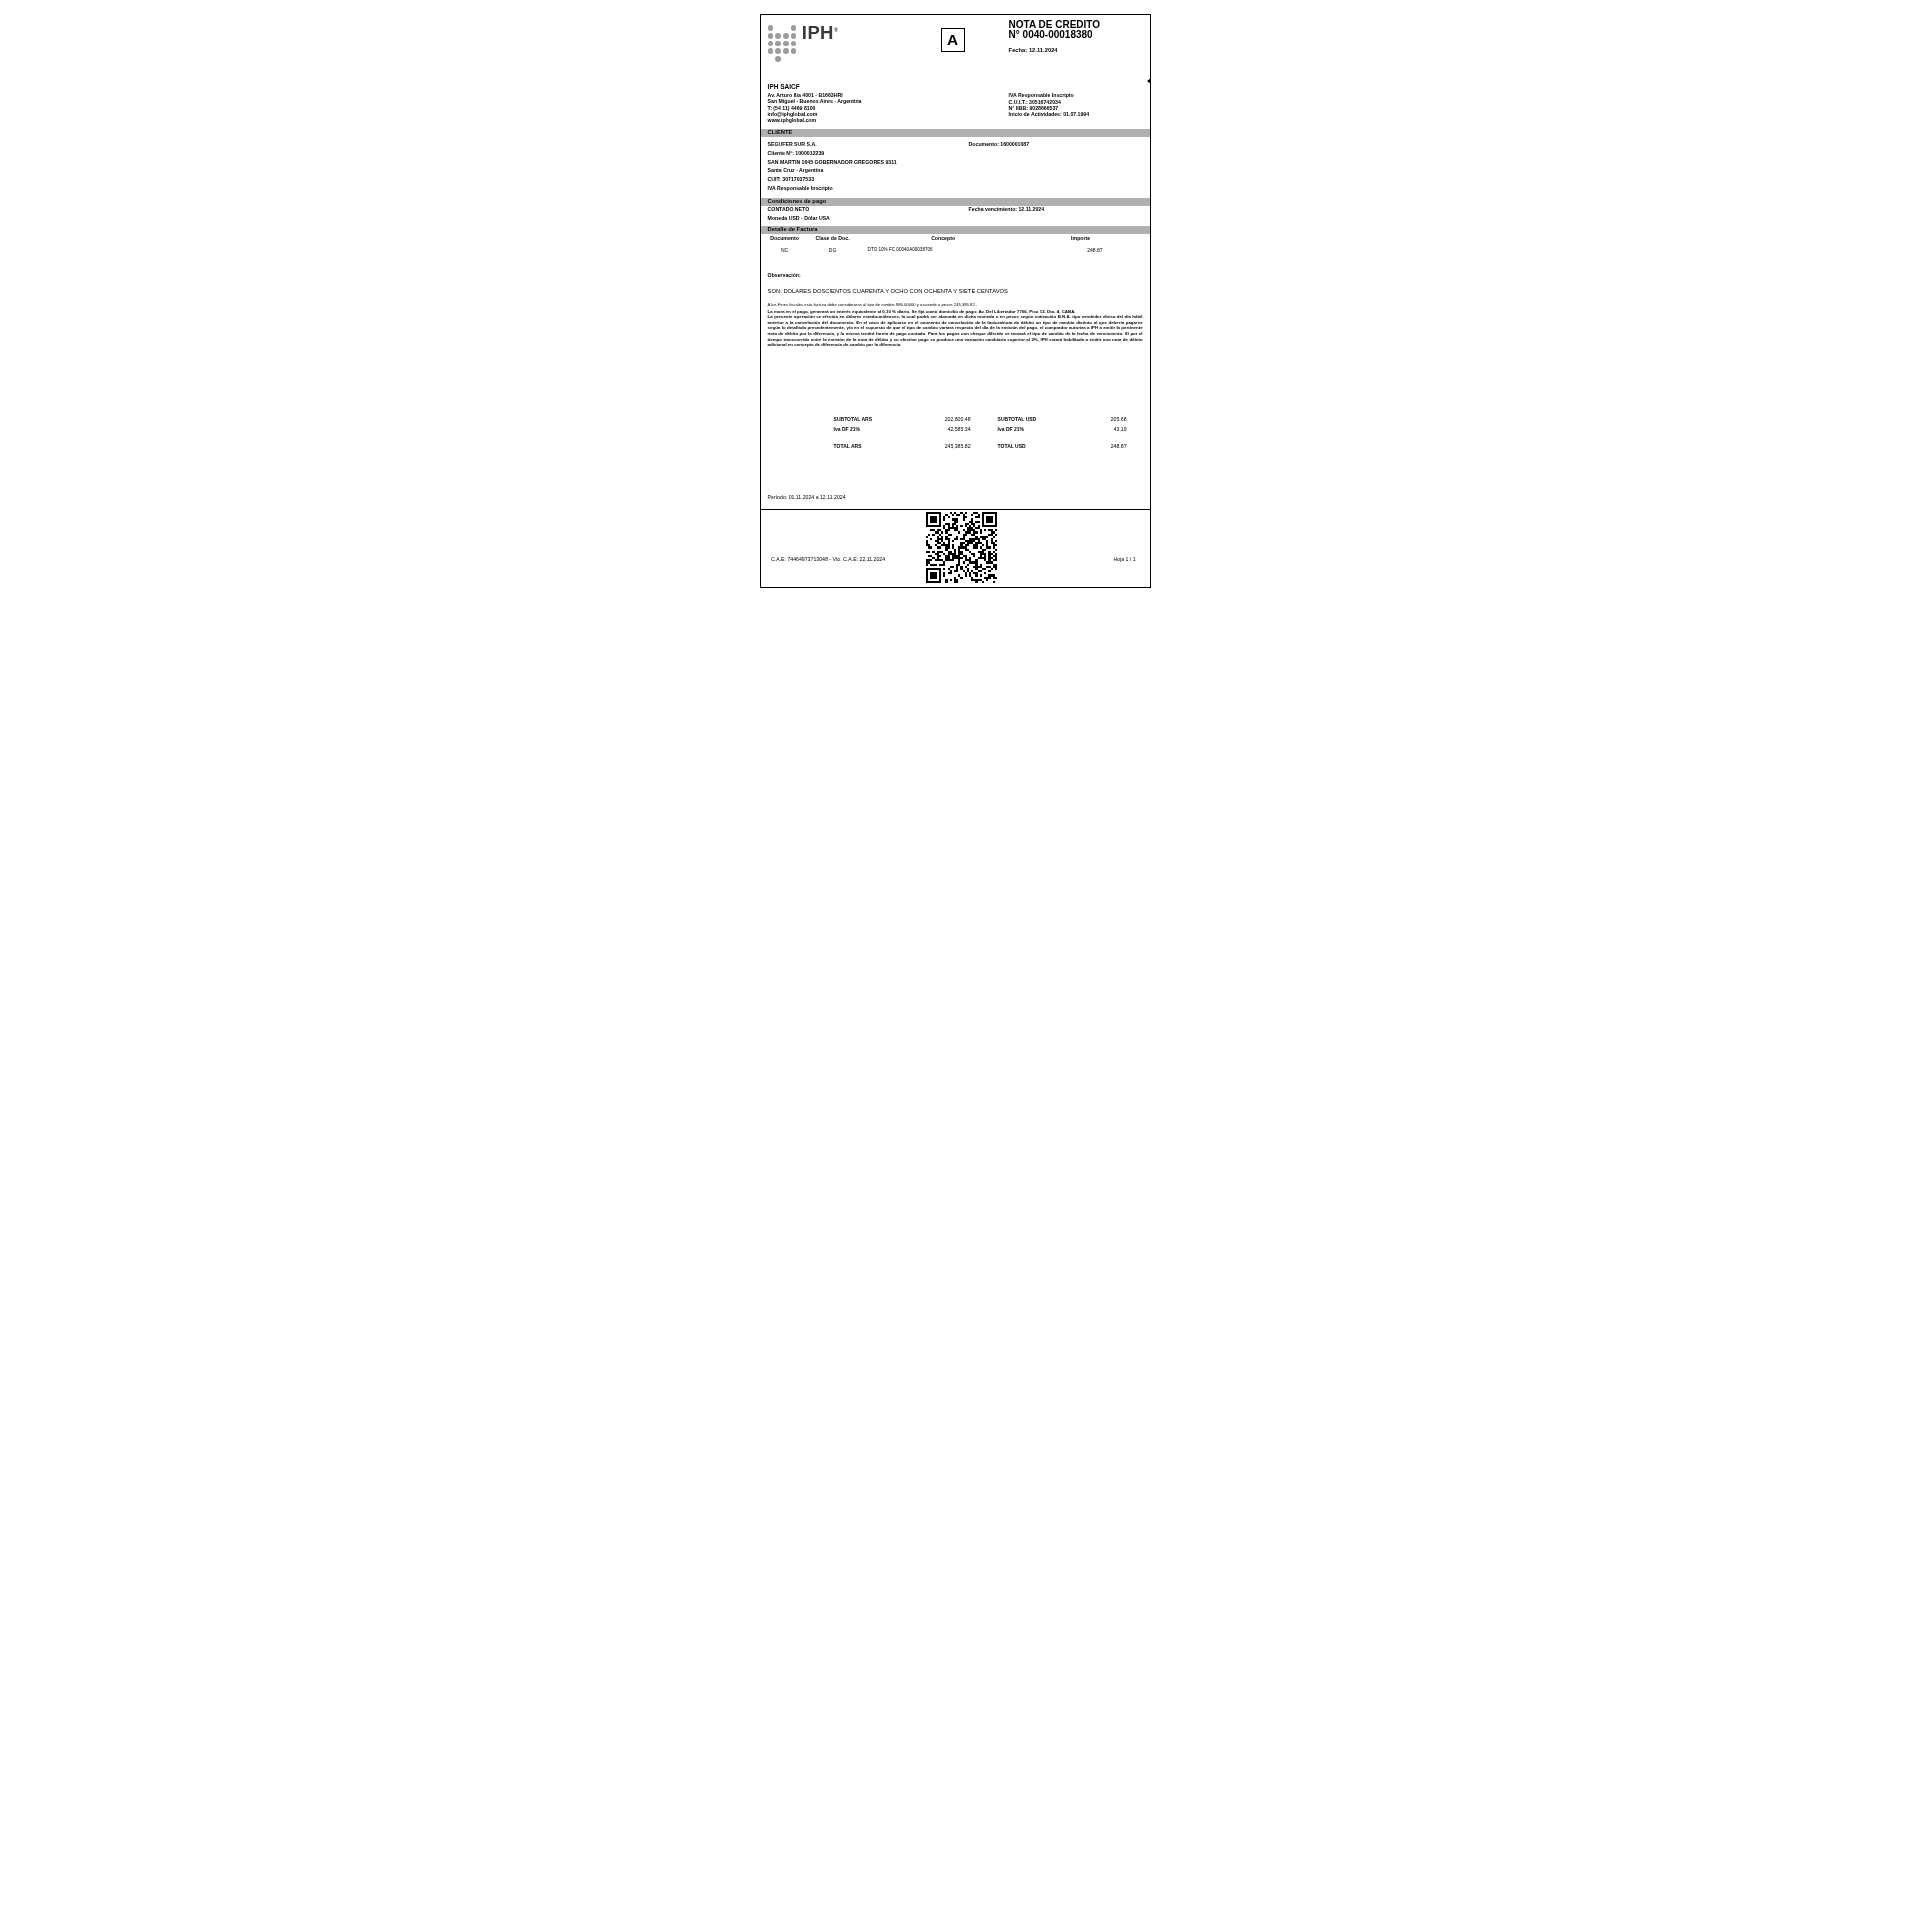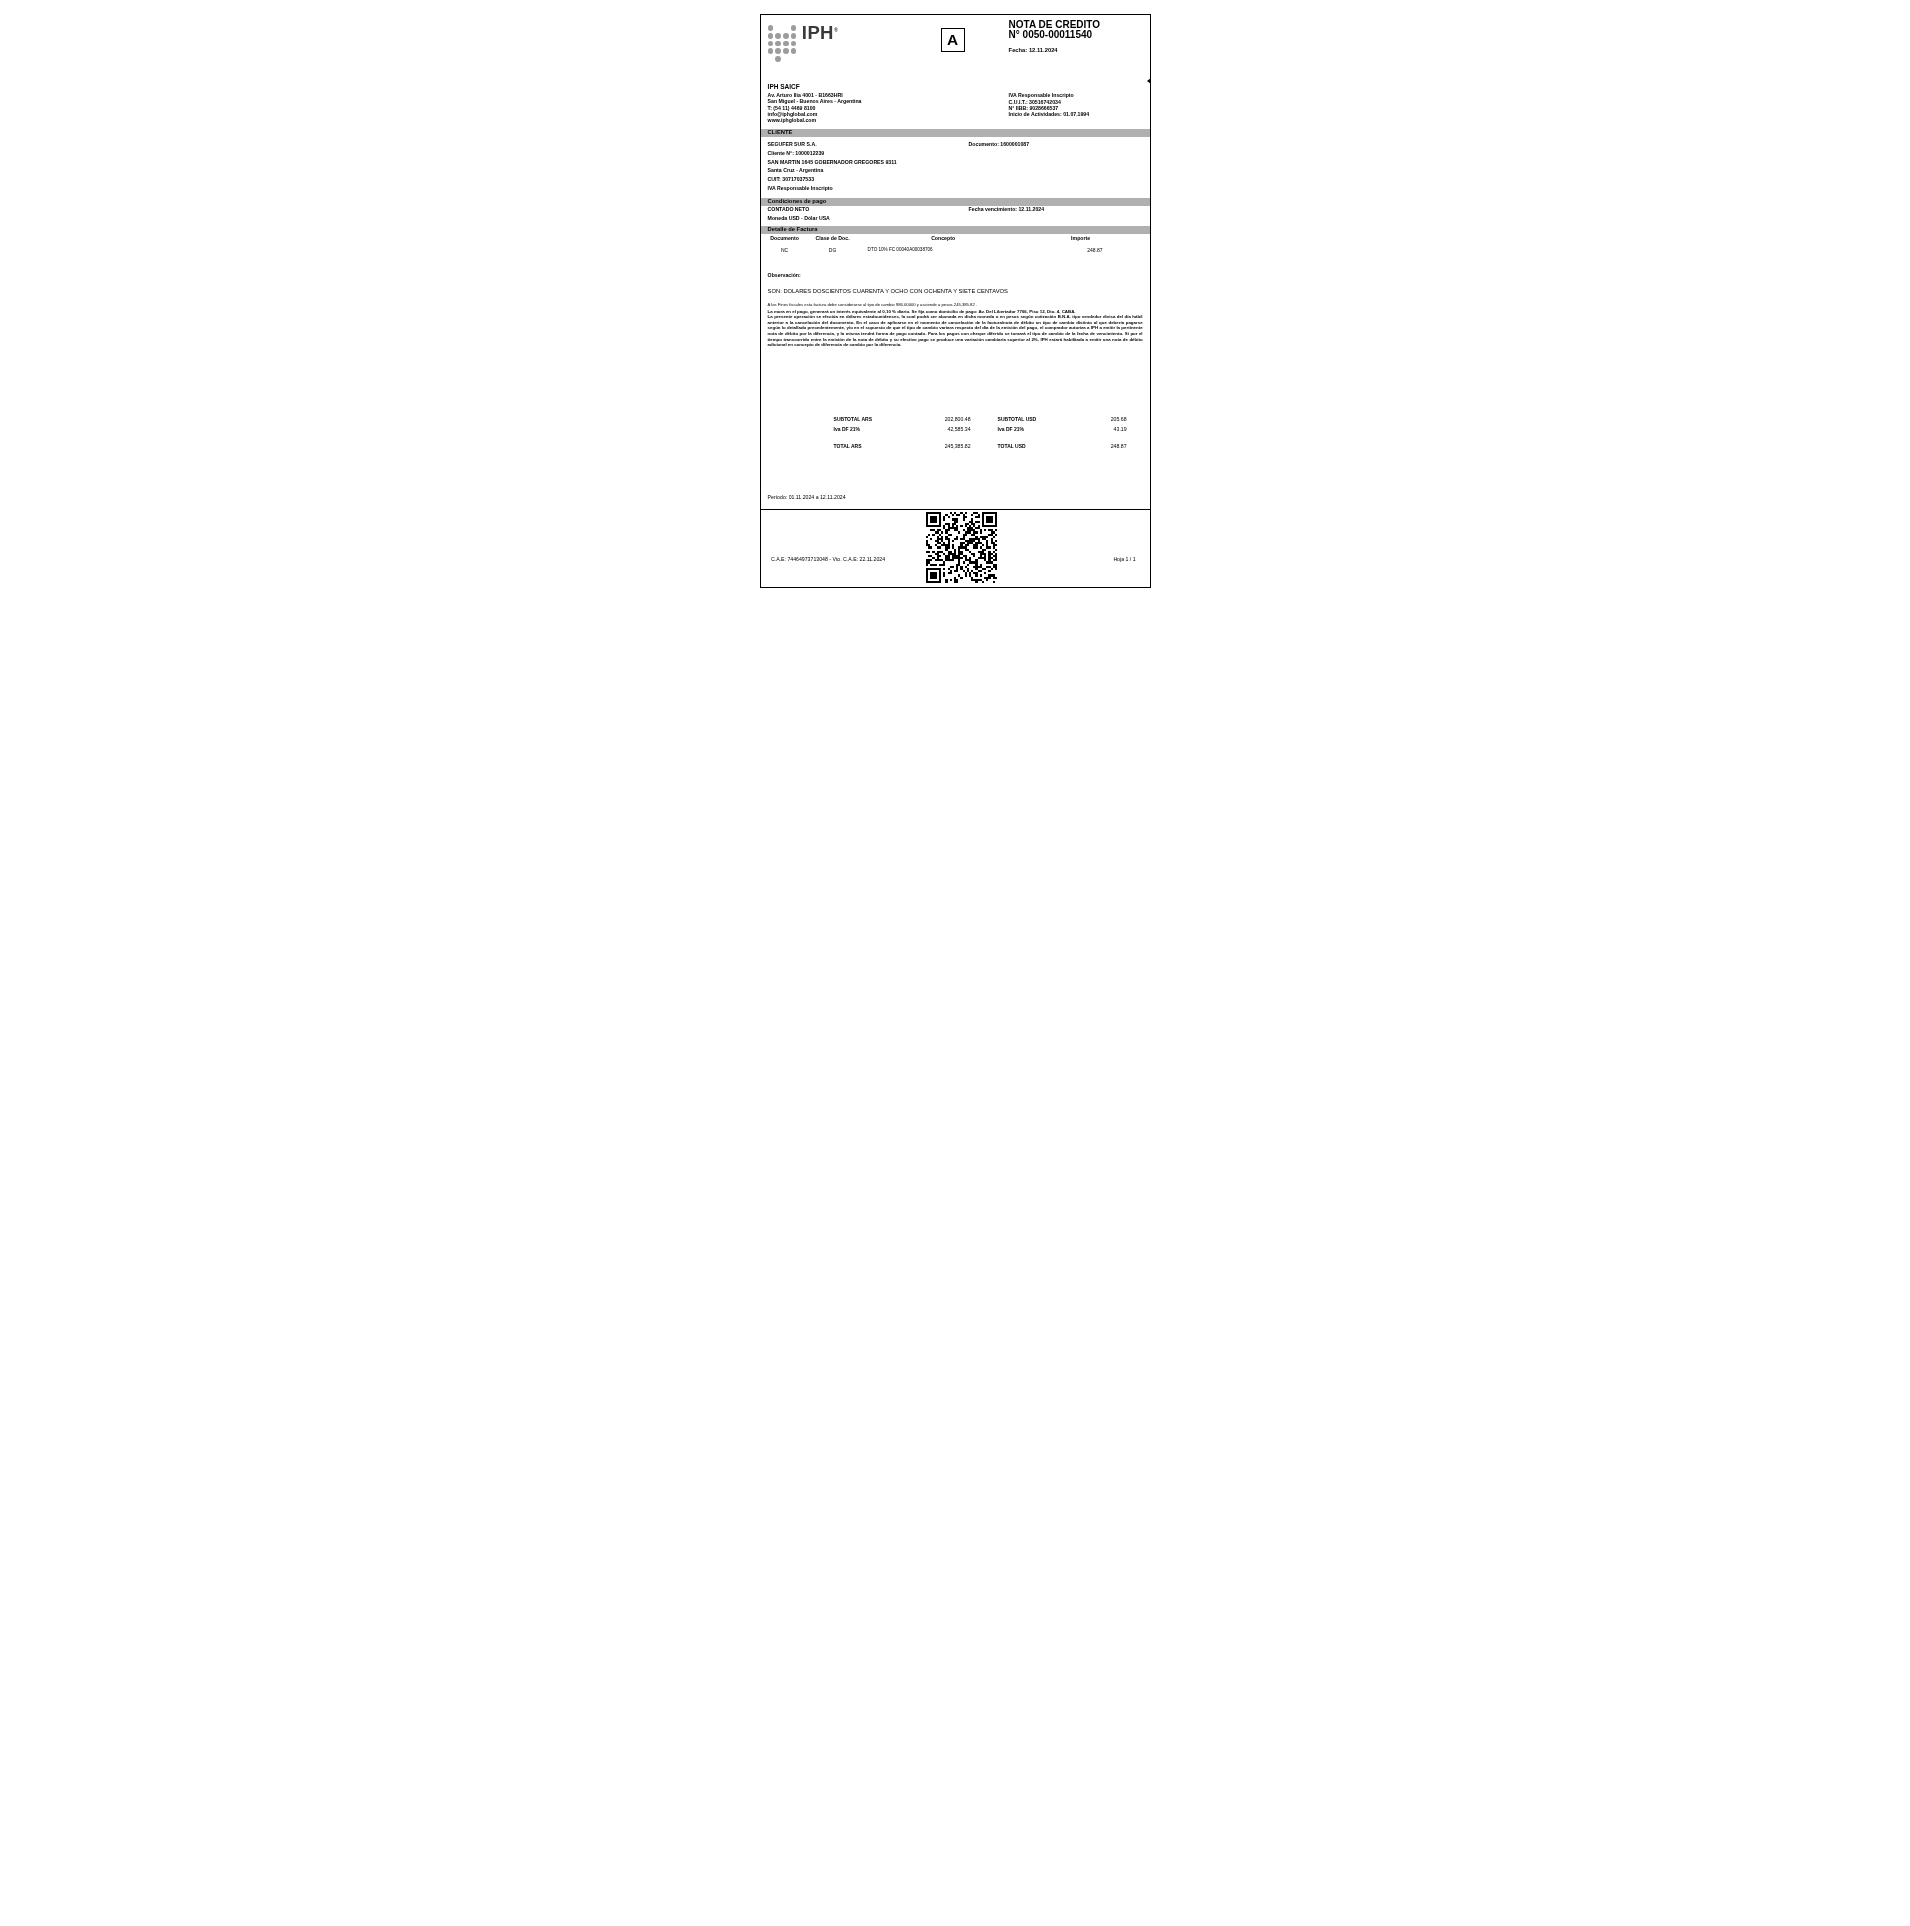--- a/index.html
+++ b/index.html
@@ -76,21 +76,21 @@
       </div>
       <div class="logo-text"><span>IPH</span><sup>®</sup></div>
     </div>
 
     <div class="ps letter-box" style="left:180px;top:12.7px;">
       <span>A</span>
     </div>
 
     <div class="ps" style="left:248px;top:5px;width:139px;">
       <div class="doc-title">NOTA DE CREDITO</div>
-      <div class="doc-title">N° 0050-00011540</div>
+      <div class="doc-title">N° 0040-00018380</div>
     </div>
     <div class="ps doc-date" style="left:248px;top:32px;">Fecha: 12.11.2024</div>
 
     <div class="ps" style="left:7px;top:68px;">
       <div class="company-name">IPH SAICF</div>
       <div class="cline">Av. Arturo Ilia 4001 - B1663HRI</div>
       <div class="cline">San Miguel - Buenos Aires - Argentina</div>
       <div class="cline">T: (54 11) 4469 8100</div>
       <div class="cline">info@iphglobal.com</div>
       <div class="cline">www.iphglobal.com</div>

